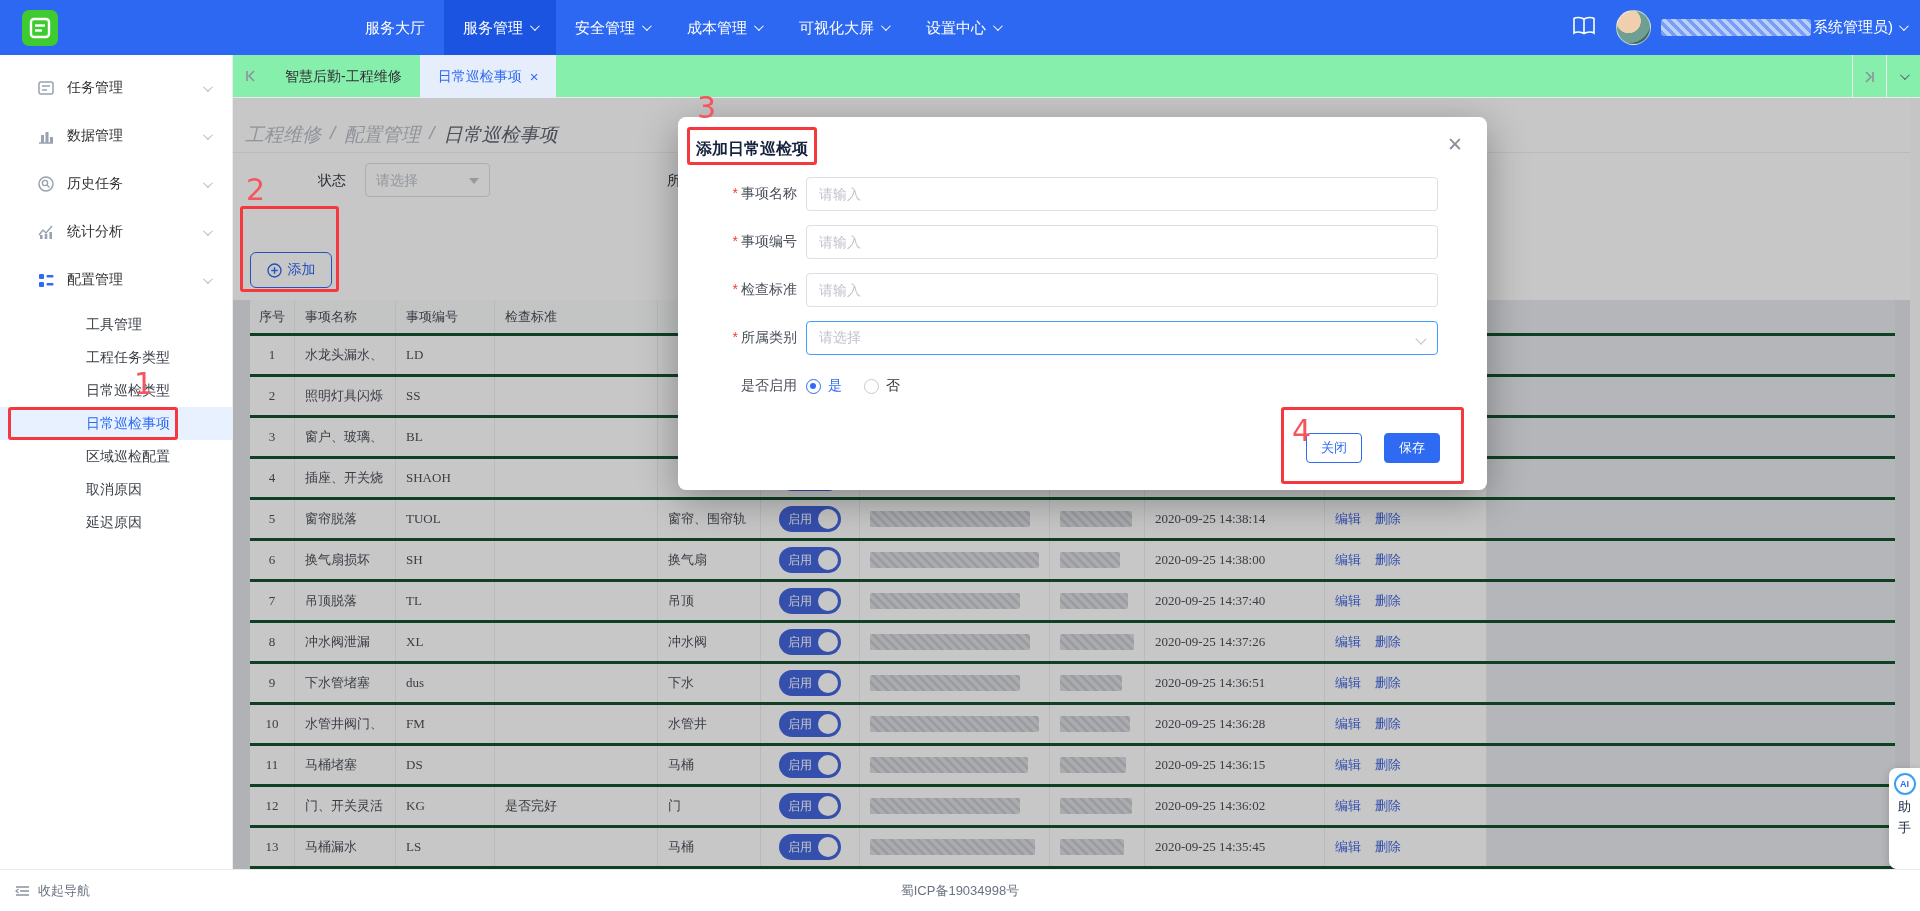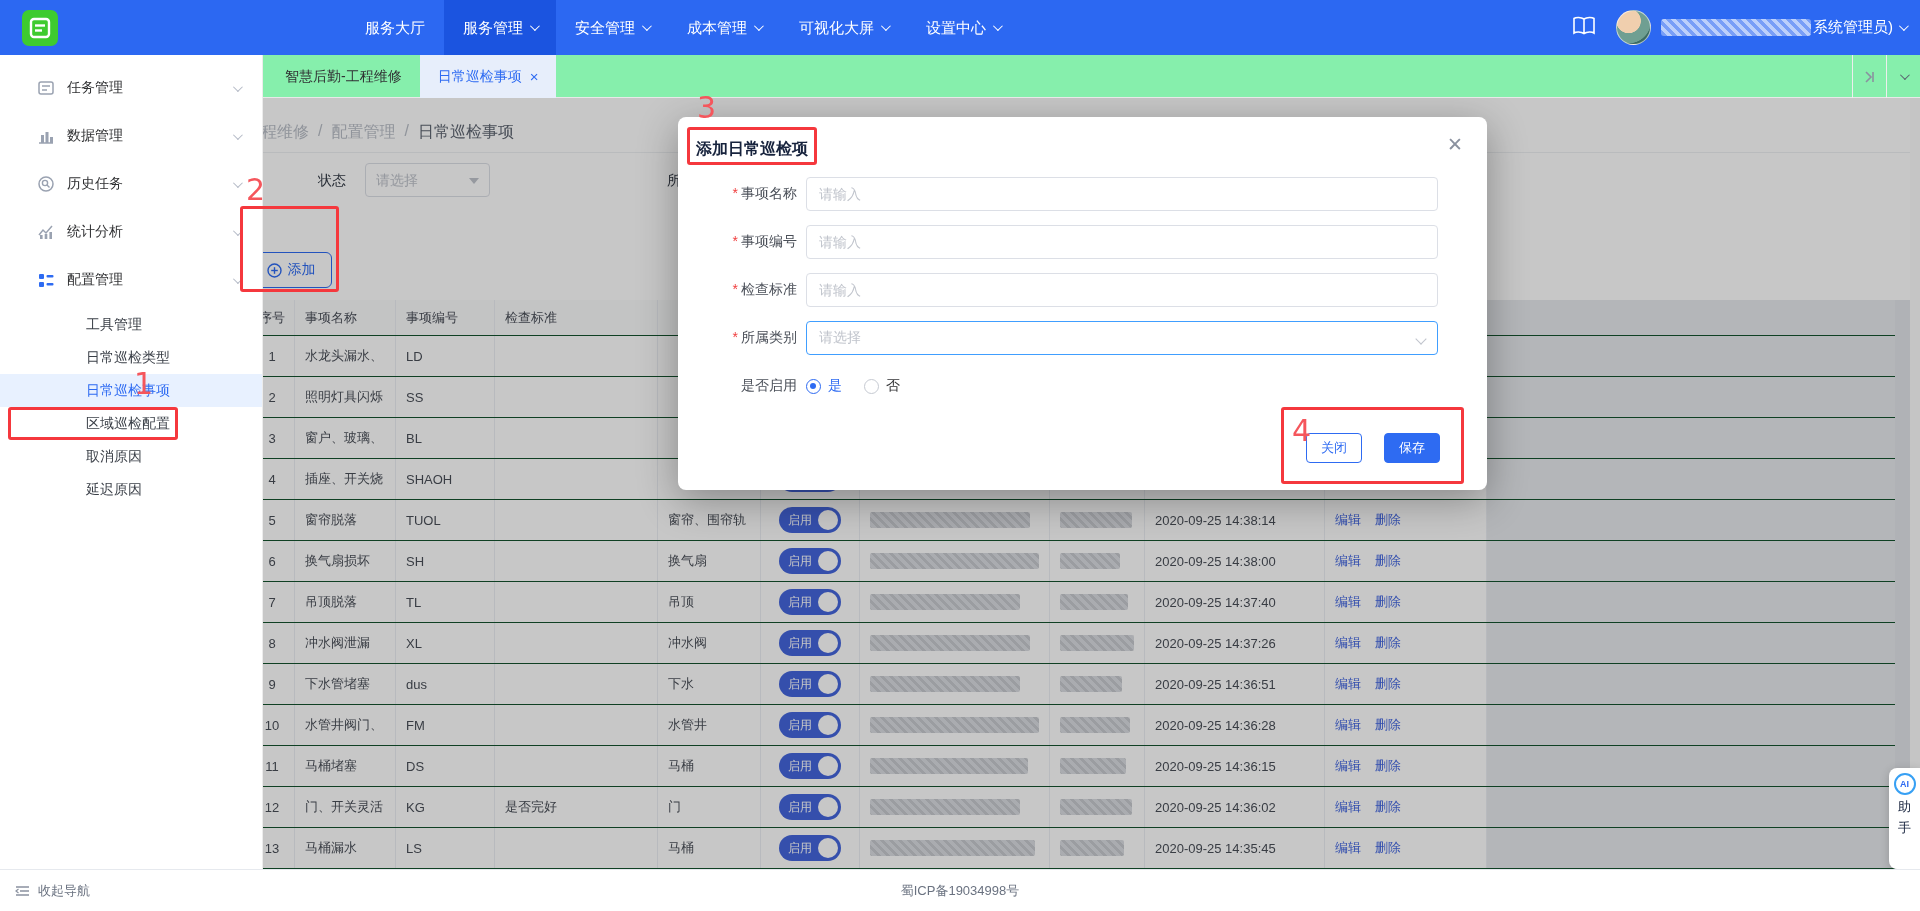--- a/index.html
+++ b/index.html
@@ -24,47 +24,47 @@
   
   .tabbar { position:absolute; left:233px; top:55px; width:1687px; height:43px; background:#86efac; border-bottom:1px solid #e8e8e8; display:flex; align-items:center; z-index:150; }
   .tab-ctl { width:34px; height:43px; display:flex; align-items:center; justify-content:center; color:#8a919f; cursor:pointer; }
   .tab { height:43px; line-height:43px; padding:0 18px; font-size:14px; color:#303133; cursor:pointer; }
   .tab.active { background:#e7eefb; color:#2e6bf2; display:flex; align-items:center; gap:8px; }
   .tab-close { font-size:15px; color:#2e6bf2; cursor:pointer; }
   .tab-right { position:absolute; right:0; top:0; height:43px; display:flex; }
   .tab-right .tab-ctl { border-left:1px solid #eee; }
 
   
-  .sidebar { position:absolute; left:0; top:55px; width:263px; height:814px; background:#fff; border-right:1px solid #ececec; z-index:150; }
+  .sidebar { position:absolute; left:0; top:55px; width:233px; height:814px; background:#fff; border-right:1px solid #ececec; z-index:150; }
   .side-group { height:48px; display:flex; align-items:center; cursor:pointer; position:relative; }
   .side-group .g-icon { position:absolute; left:37px; width:18px; height:18px; color:#9aa2b1; }
   .side-group .g-icon.blue { color:#2e6bf2; }
   .side-group .g-label { position:absolute; left:67px; font-size:14px; color:#303133; }
   .side-group .chev { position:absolute; right:22px; color:#b4bac6; }
   .side-sub { margin-top:4px; }
   .sub-item { height:33px; line-height:33px; padding-left:86px; font-size:14px; color:#3a3f47; cursor:pointer; position:relative; }
   .sub-item.active { background:#e8f1ff; color:#2e6bf2; }
   .sidebar-wrap-pad { padding-top:9px; }
 
   
   .main { position:absolute; left:233px; top:98px; width:1687px; height:771px; background:#e2e5e9; }
   .topcard { position:absolute; left:0; top:0; width:1687px; height:202px; background:#fff; }
-  .breadcrumb { position:absolute; left:12px; top:24px; font-size:16px; color:#b9bec7; display:flex; gap:9px; }
+  .breadcrumb { position:absolute; left:12px; top:24px; font-size:19px; color:#b9bec7; display:flex; gap:9px;font-style:italic; }
   .breadcrumb .bc-last { color:#5f6672; }
   .bc-divider { position:absolute; left:0; top:54px; width:1687px; height:1px; background:#eef0f3; }
   .filter-label { position:absolute; top:74px; font-size:14px; color:#333a45; }
   .f-status-label { left:85px; }
   .f-cat-label { left:434px; }
   .filter-select { position:absolute; left:132px; top:65px; width:125px; height:34px; background:#fff; border:1px solid #dcdfe6; border-radius:4px; line-height:32px; padding:0 10px; font-size:14px; color:#c0c4cc; cursor:pointer; }
   .filter-select .caret { position:absolute; right:10px; top:14px; width:0; height:0; border-left:5px solid transparent; border-right:5px solid transparent; border-top:6px solid #c0c4cc; }
   .add-btn { position:absolute; left:17px; top:154px; width:82px; height:36px; border:1px solid #2e6bf2; color:#2e6bf2; border-radius:6px; background:#fff; font-size:14px; display:flex; align-items:center; justify-content:center; gap:6px; cursor:pointer; }
 
   
   .table { position:absolute; left:17px; top:202px; width:1645px; background:#fff; font-size:13px; }
-  .t-row, .t-head { display:grid; grid-template-columns:45px 101px 99px 163px 103px 99px 190px 95px 180px 162px 1fr; border-bottom:1px solid #14532d; }
+  .t-row, .t-head { display:grid; grid-template-columns:45px 101px 99px 163px 103px 99px 190px 95px 180px 162px 1fr; border-bottom:3px solid #14532d;font-family:Liberation Serif, serif; }
   .t-head { height:36px; background:#fafbfc; color:#8a919f; }
   .t-row { height:41px; background:#fff; }
   .t-cell { display:flex; align-items:center; padding:0 10px; border-right:1px solid #eceff4; overflow:hidden; white-space:nowrap; color:#4a4f58; }
   .t-cell.center { justify-content:center; padding:0 2px; }
   .t-cell.filler { background:#e7eaee; border-right:none; }
   .toggle { width:62px; height:26px; border-radius:13px; background:#4566dd; position:relative; display:flex; align-items:center; cursor:pointer; }
   .tg-label { color:#fff; font-size:12px; margin-left:9px; }
   .tg-knob { position:absolute; right:3px; top:3px; width:20px; height:20px; border-radius:50%; background:#fff; }
   .blur-block { height:16px; border-radius:2px;
     background:linear-gradient(45deg,#c7cacf 25%,#dadde2 25% 50%,#c7cacf 50% 75%,#dadde2 75%); background-size:9px 9px; }
@@ -235,20 +235,21 @@
             <rect x="2" y="3" width="5" height="5" rx="1" fill="currentColor"></rect>
             <rect x="2" y="11" width="5" height="5" rx="1" fill="currentColor"></rect>
             <rect x="9.5" y="4" width="7" height="2.6" rx="1" fill="currentColor"></rect>
             <rect x="9.5" y="12" width="7" height="2.6" rx="1" fill="currentColor"></rect>
           </svg></span>
       <span class="g-label">配置管理</span>
         <span class="chev"></span>
     </div>
     <div class="side-sub">
       <div class="sub-item">工具管理</div>
+      <div class="sub-item">工程任务类型</div>
       <div class="sub-item">日常巡检类型</div>
       <div class="sub-item active">日常巡检事项</div>
       <div class="sub-item">区域巡检配置</div>
       <div class="sub-item">取消原因</div>
       <div class="sub-item">延迟原因</div>
     </div>
   </div>
 </div>
 
 <div class="main">

